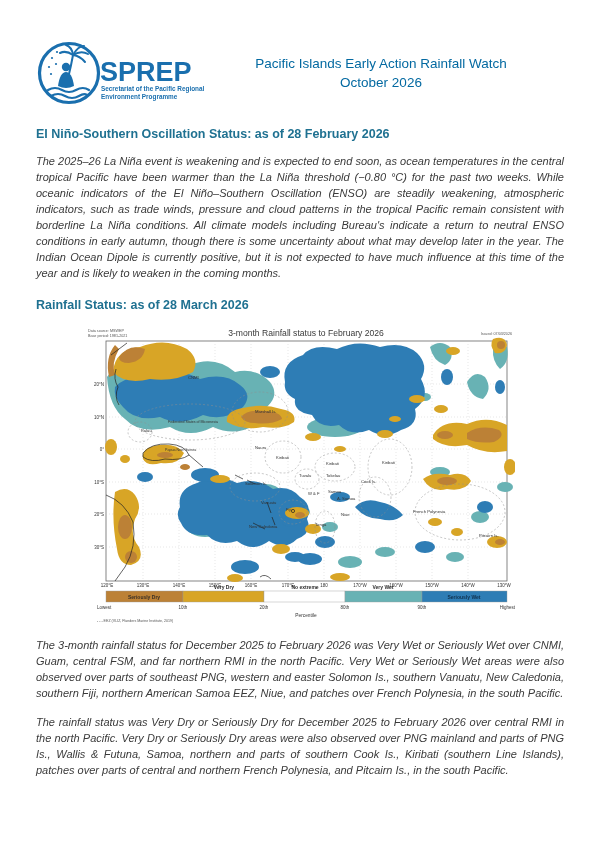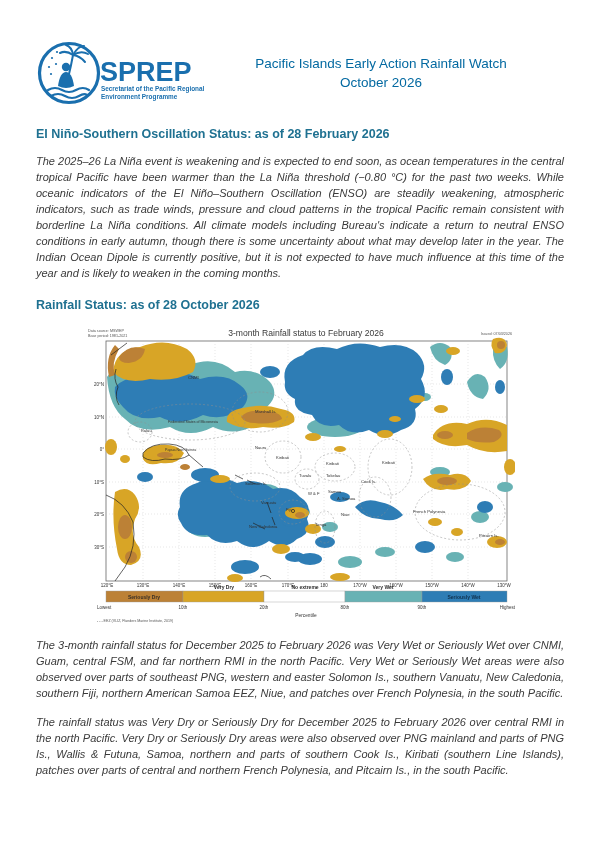--- a/index.html
+++ b/index.html
@@ -73,21 +73,21 @@
     </div>
     <div class="doc-title">
       <div>Pacific Islands Early Action Rainfall Watch</div>
       <div>October 2026</div>
     </div>
   </div>
 
   <h2 class="section">El Niño-Southern Oscillation Status: as of 28 February 2026</h2>
   <p class="body">The 2025–26 La Niña event is weakening and is expected to end soon, as ocean temperatures in the central tropical Pacific have been warmer than the La Niña threshold (−0.80 °C) for the past two weeks. While oceanic indicators of the El Niño–Southern Oscillation (ENSO) are steadily weakening, atmospheric indicators, such as trade winds, pressure and cloud patterns in the tropical Pacific remain consistent with borderline La Niña conditions. All climate models including Bureau's indicate a return to neutral ENSO conditions in early autumn, though there is some uncertainty about what may develop later in the year. The Indian Ocean Dipole is currently positive, but it is not expected to have much influence at this time of the year and is likely to weaken in the coming months.</p>
 
-  <h2 class="section" style="margin-top:16px">Rainfall Status: as of 28 October 2026</h2>
+  <h2 class="section" style="margin-top:16px">Rainfall Status: as of 28 March 2026</h2>
 
   <div class="figure">
     <svg width="430" height="296" viewBox="0 0 430 296">
 
       <text x="3" y="5" font-size="3.7" fill="#555">Data source: MSWEP</text>
       <text x="3" y="9.5" font-size="3.7" fill="#555">Base period: 1981-2021</text>
       <text x="221" y="9" font-size="8.6" fill="#3a3a3a" text-anchor="middle">3-month Rainfall status to February 2026</text>
       <text x="427" y="8" font-size="3.7" fill="#555" text-anchor="end">Issued: 07/03/2026</text>
 
       <rect x="21" y="14" width="401" height="240" fill="#ffffff" stroke="#666" stroke-width="0.8"></rect>

